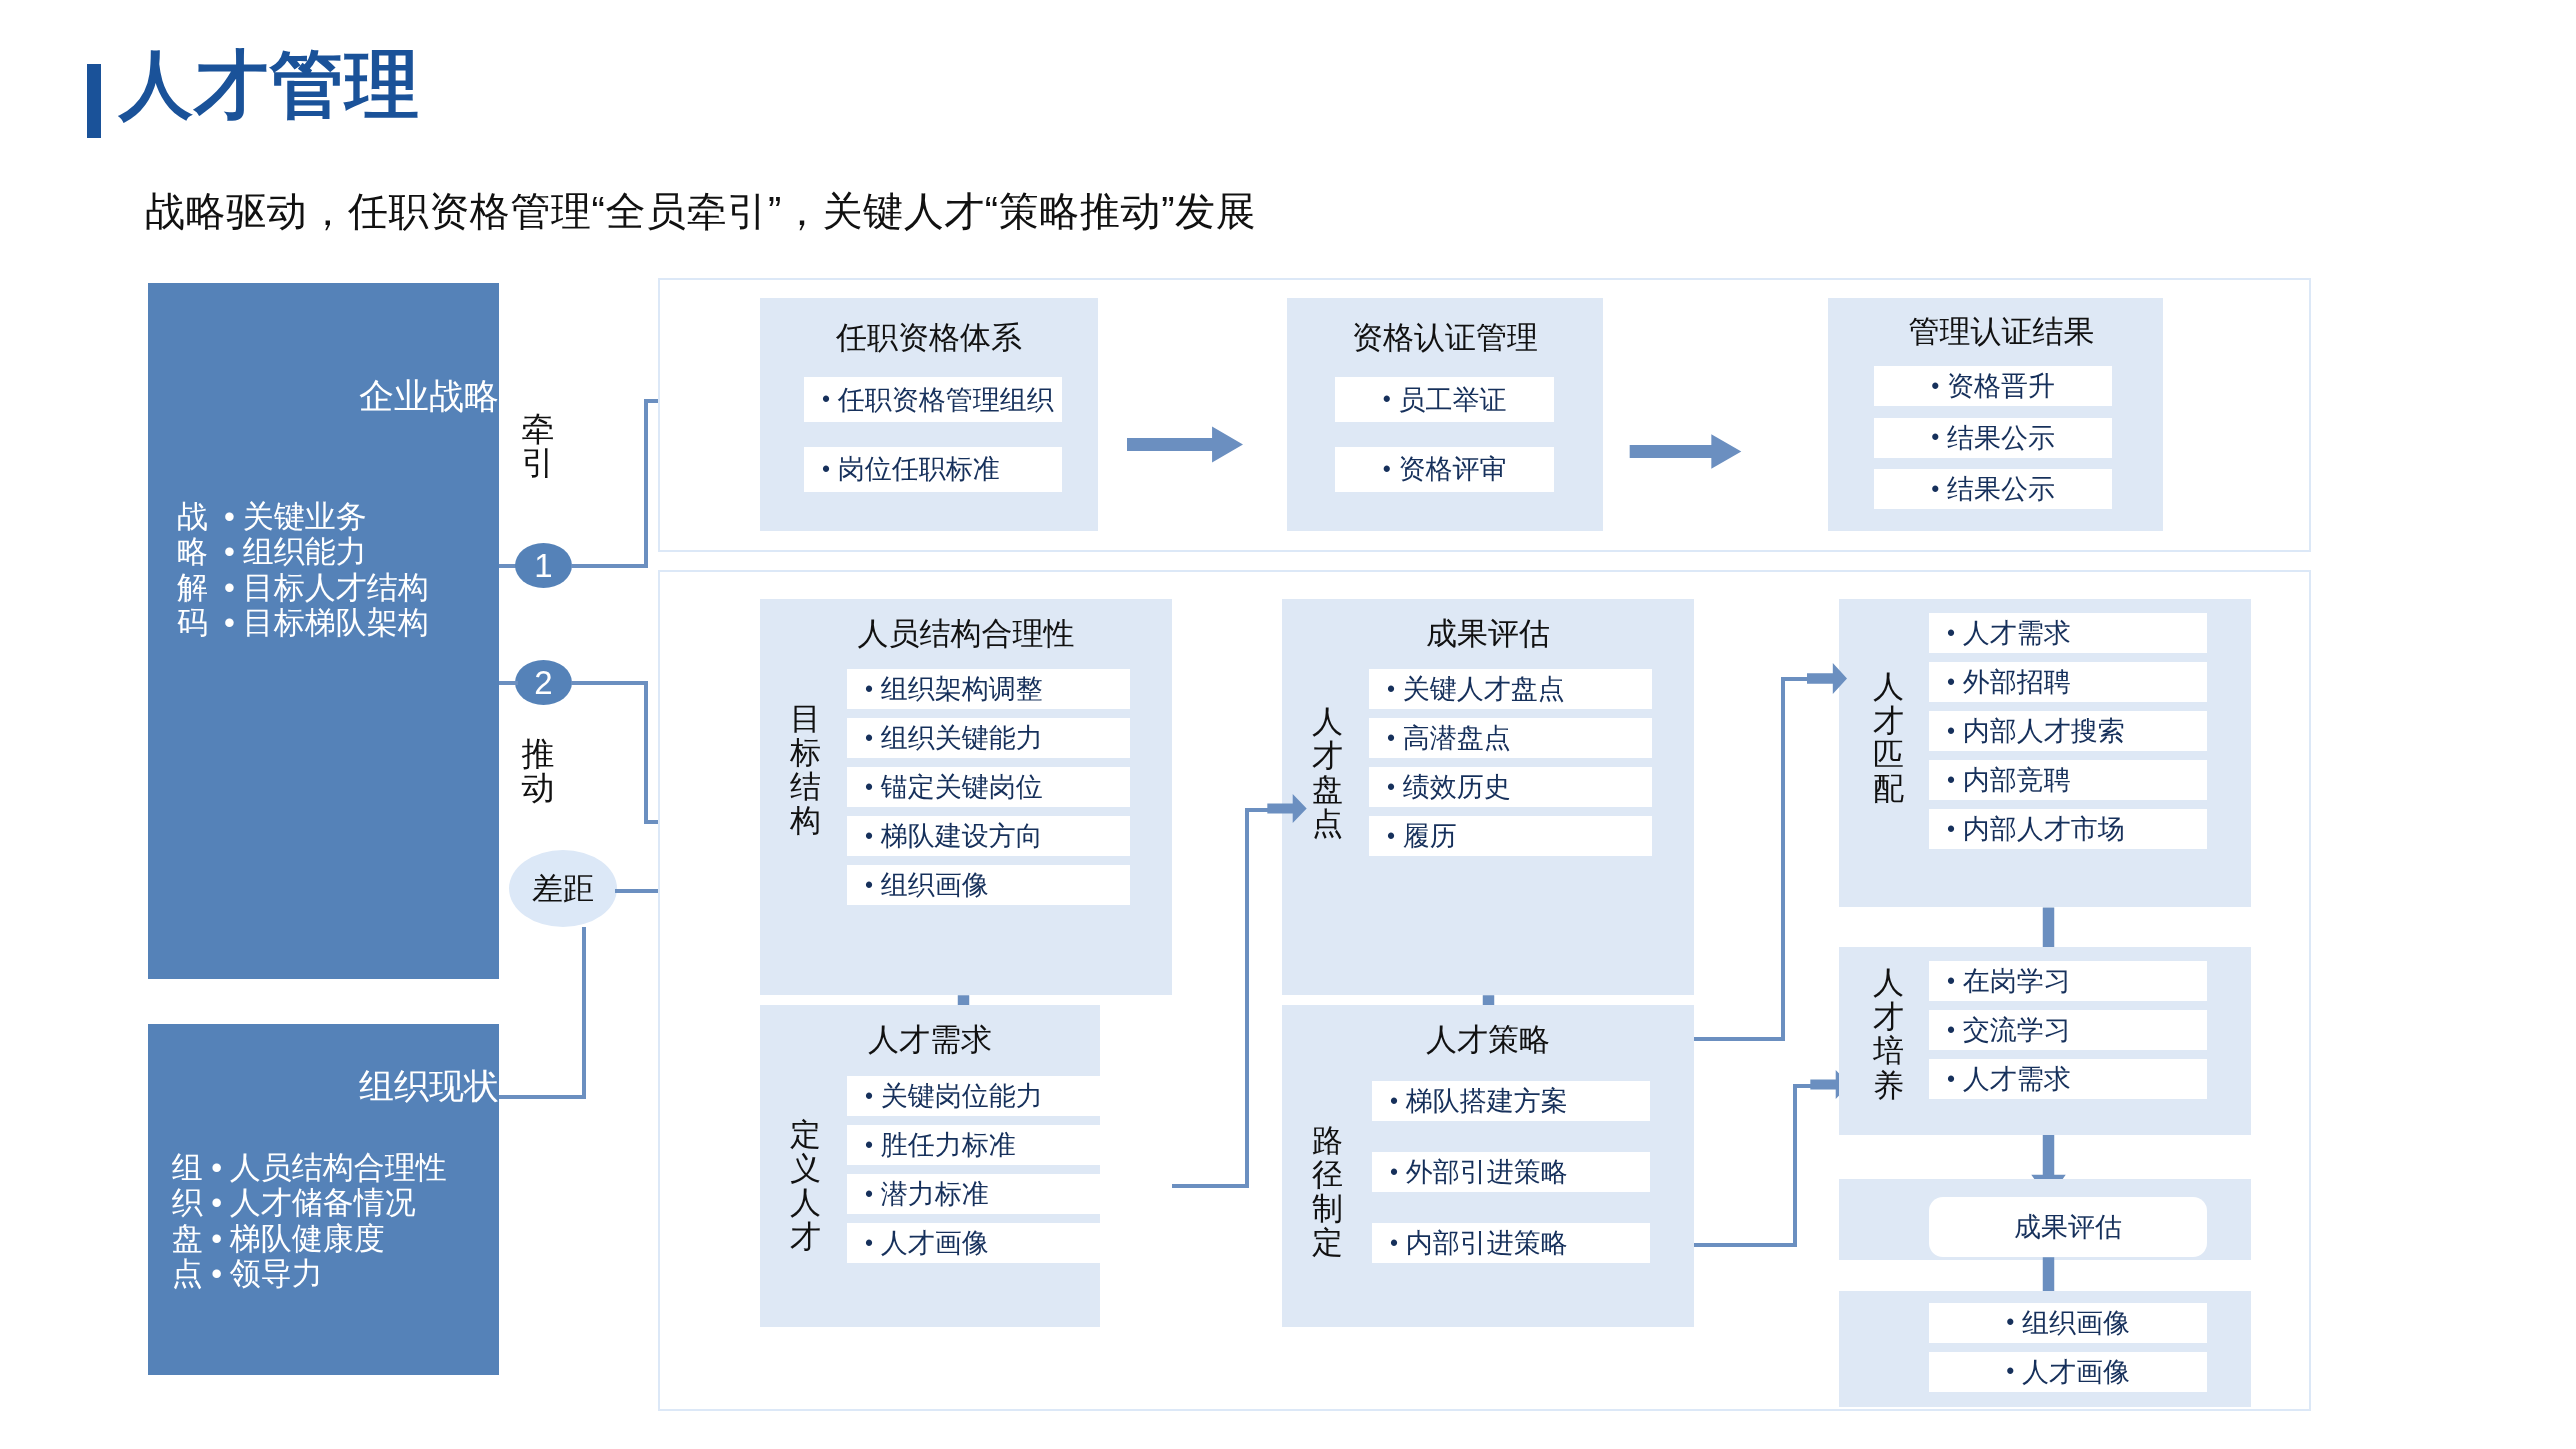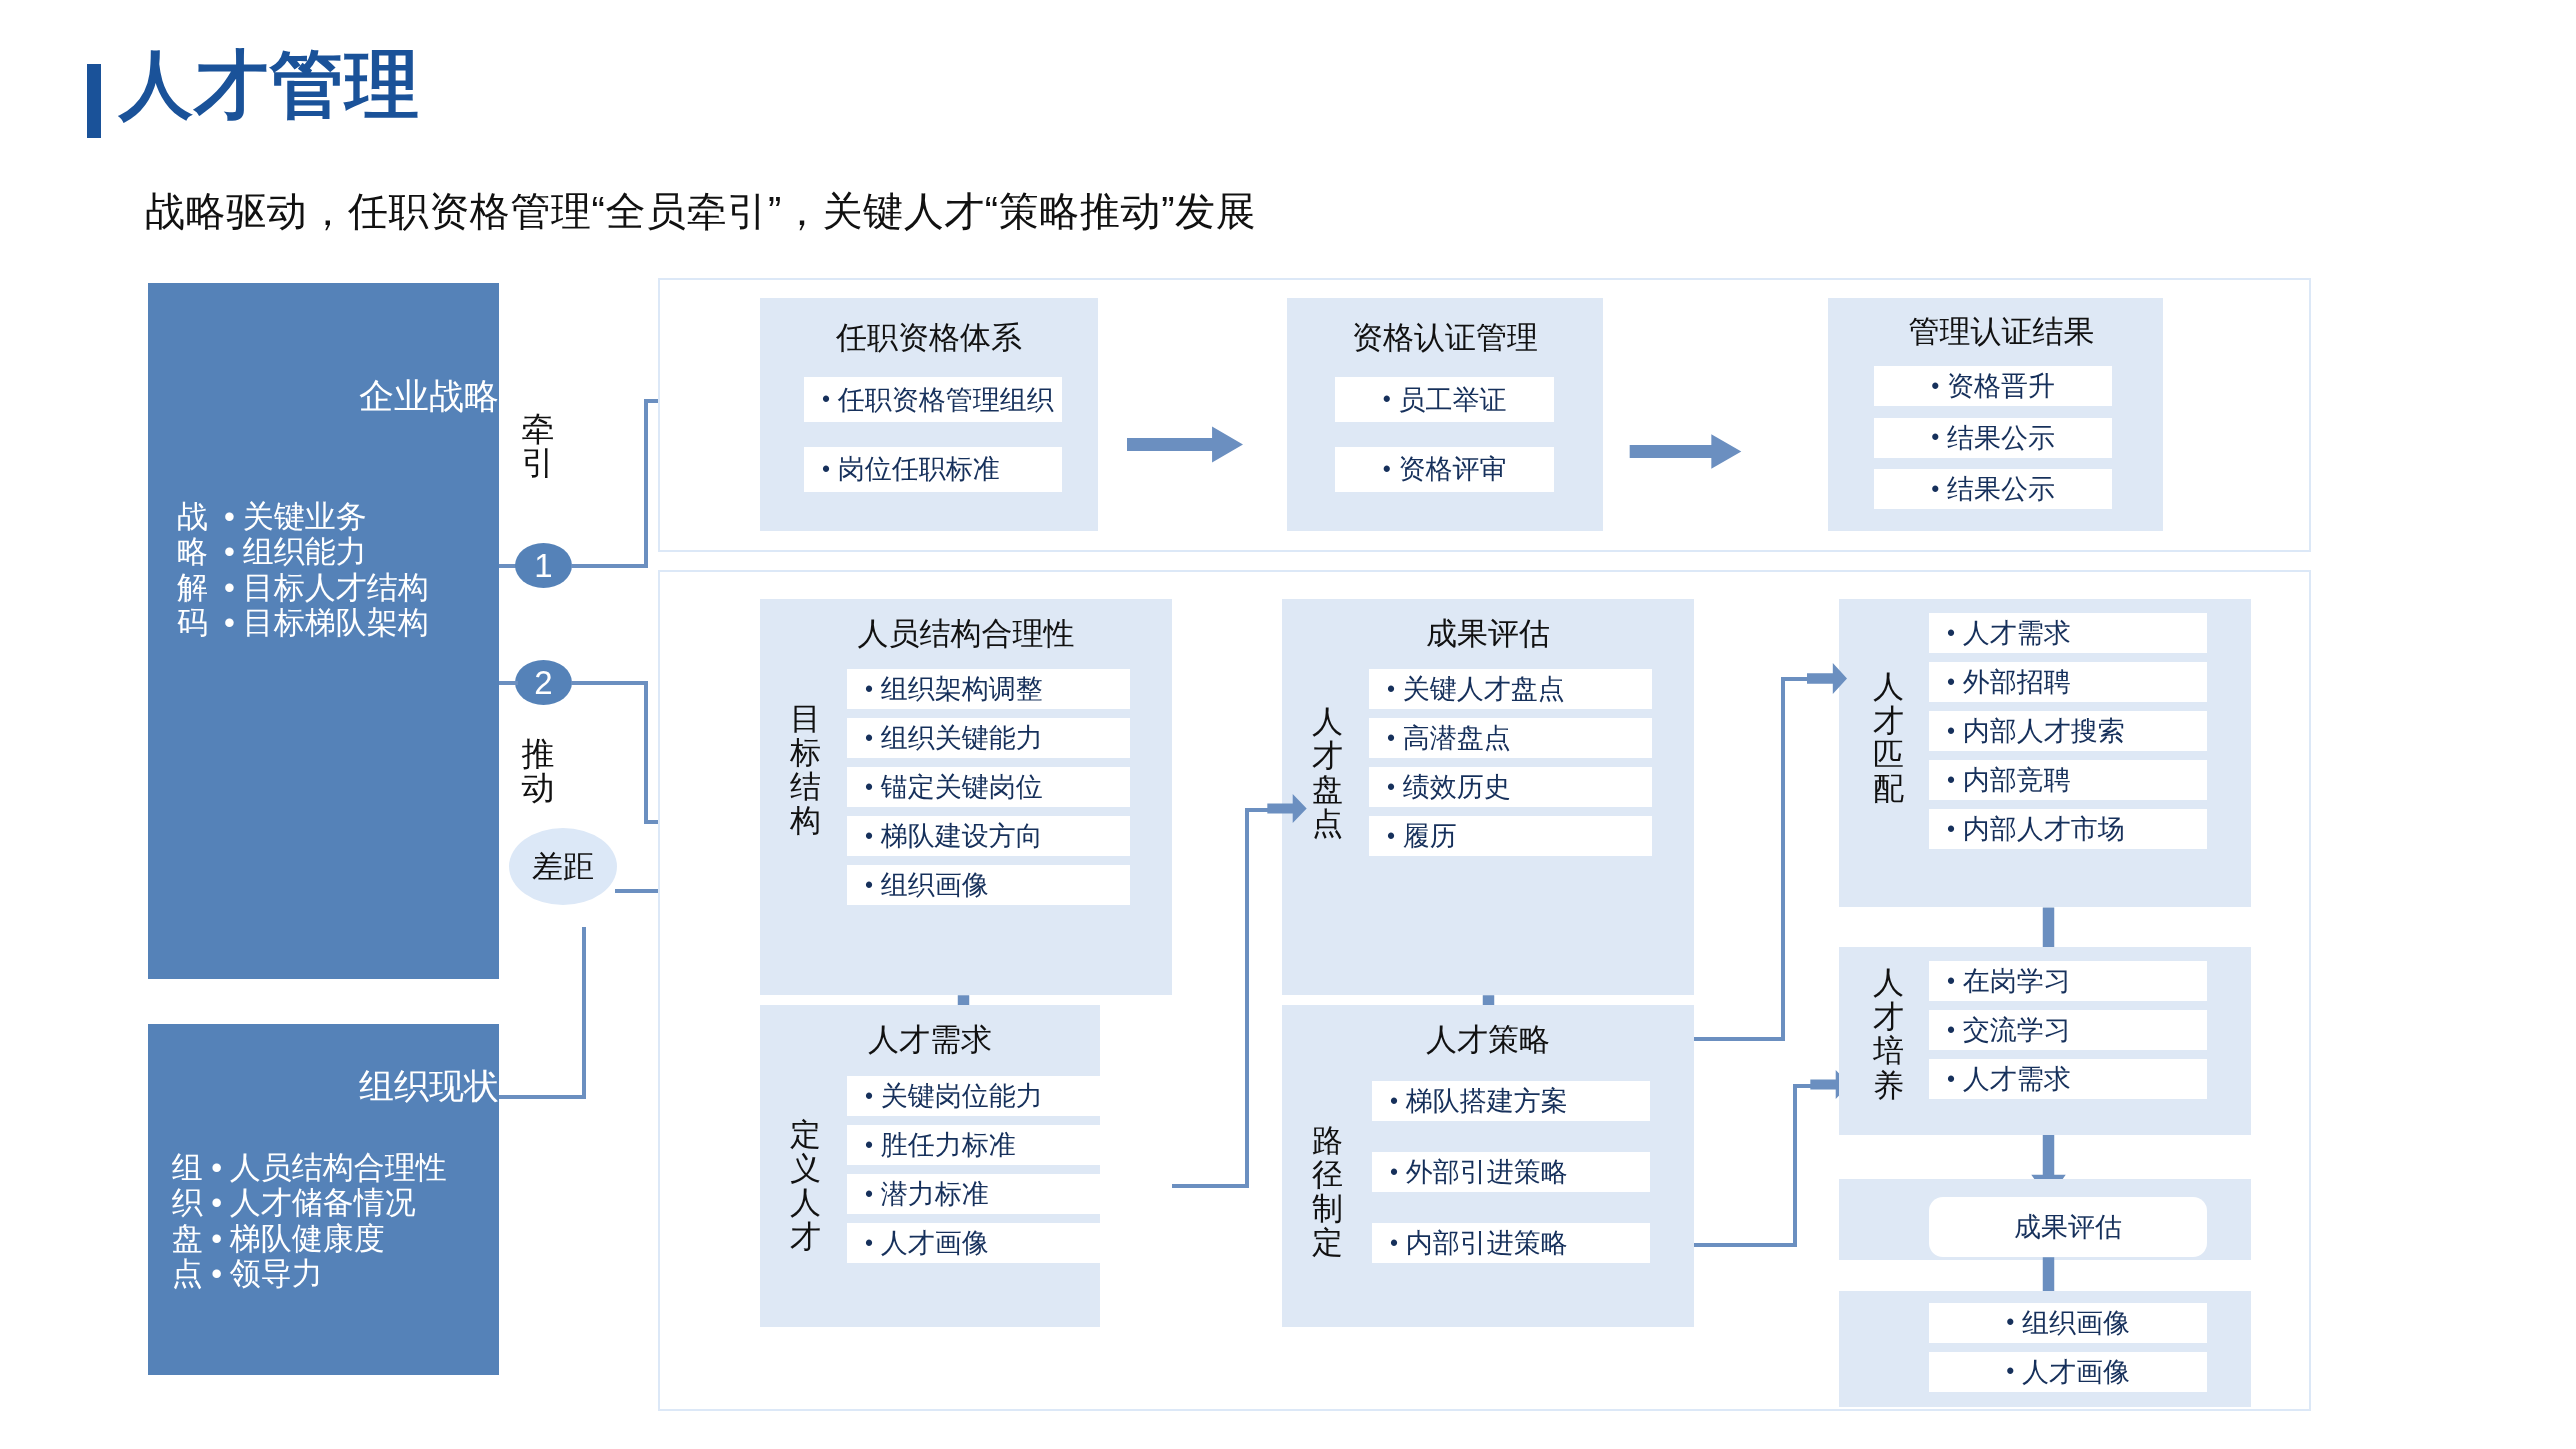--- a/index.html
+++ b/index.html
@@ -22,21 +22,21 @@
   .side-list li::before{content:"\2022";margin-right:7.7px;}
 
   #panel-strategy{left:148px;top:283px;width:351px;height:696px;}
   #panel-org{left:148px;top:1024px;width:351px;height:351px;}
 
   
   .num-circle{position:absolute;width:57px;height:45px;border-radius:50%;background:#5582b8;color:#fff;
               display:flex;align-items:center;justify-content:center;font-size:33px;}
   .vlabel{position:absolute;font-size:33px;color:#111;text-align:center;line-height:1.04;width:40px;}
   .vlabel span{display:block;}
-  #gap-ellipse{position:absolute;left:509px;top:828px;width:108px;height:77px;border-radius:50%;
+  #gap-ellipse{position:absolute;left:509px;top:850px;width:108px;height:77px;border-radius:50%;
                background:#dce8f7;display:flex;align-items:center;justify-content:center;font-size:31px;color:#111;}
 
   
   .frame{position:absolute;border:2.6px solid #dce8f7;background:#fff;}
   #frame-top{left:658px;top:278px;width:1649px;height:270px;}
   #frame-bottom{left:658px;top:570px;width:1649px;height:837px;}
 
   
   .gbox{position:absolute;background:#dee8f5;box-sizing:border-box;}
   .gbox-title{position:absolute;left:0;right:0;text-align:center;font-size:31px;color:#111;}

